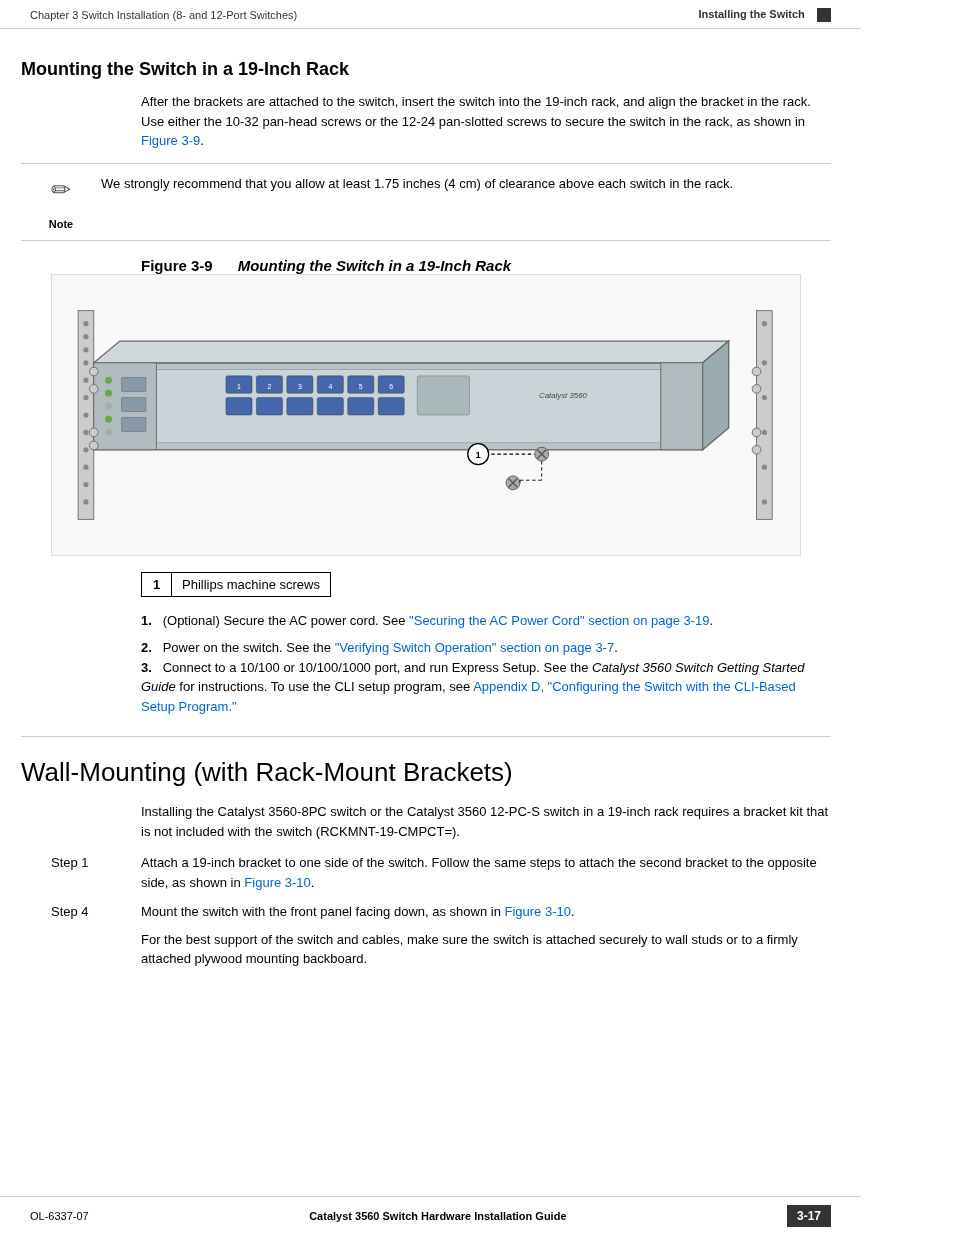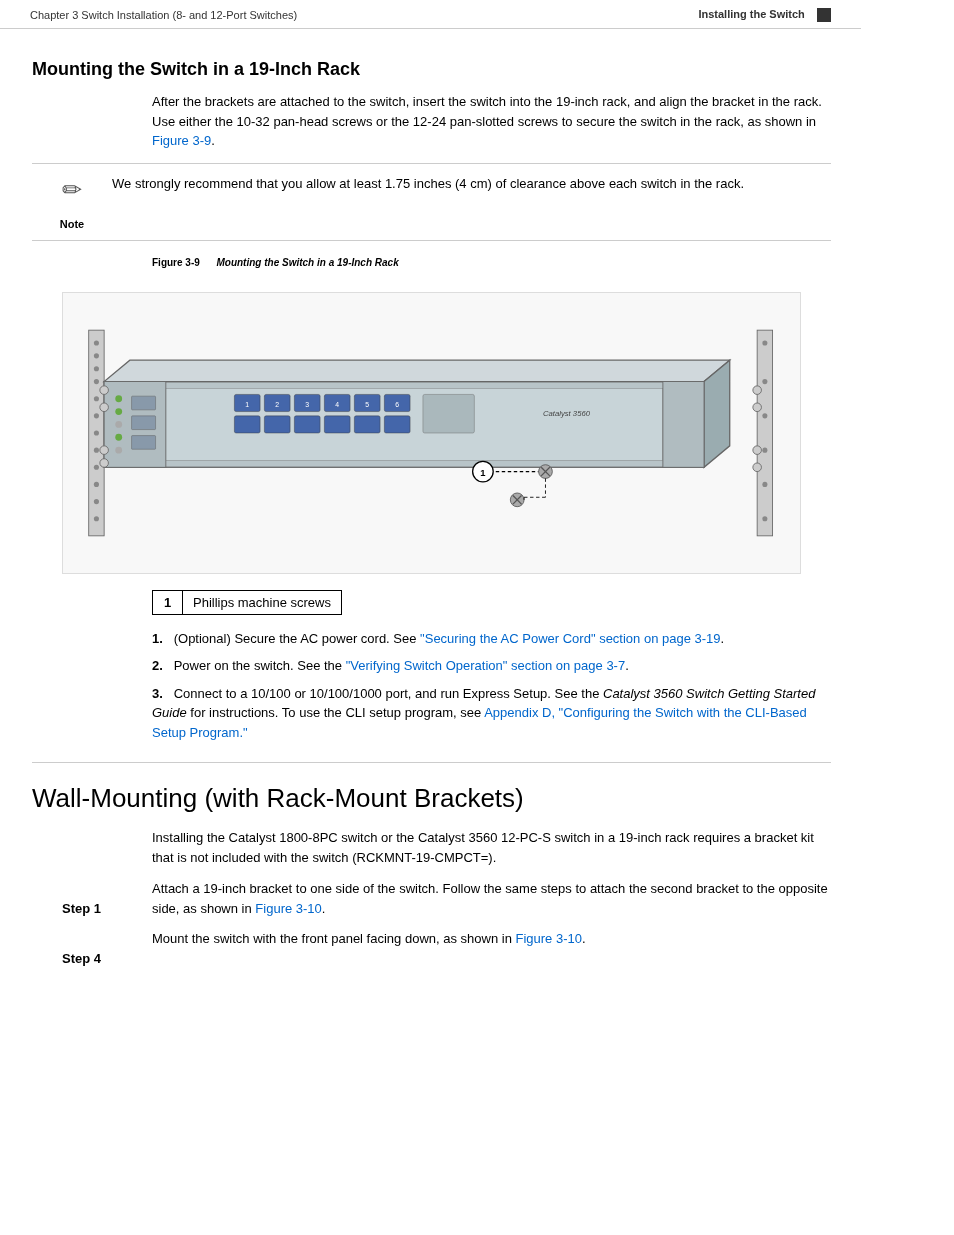--- a/index.html
+++ b/index.html
@@ -49,21 +49,21 @@
     .footer-right {
       background: #333;
       color: #fff;
       padding: 4px 10px;
       font-size: 12px;
       font-weight: bold;
     }
 
     
     .content {
-      padding: 20px 30px 60px 32px;
+      padding: 20px 30px 60px 21px;
     }
 
     
     .section-h2 {
       font-size: 18px;
       font-weight: bold;
       margin-bottom: 12px;
       margin-top: 10px;
     }
 
@@ -110,22 +110,22 @@
       flex: 1;
       line-height: 1.5;
       padding-right: 10px;
     }
 
     
     .figure-caption {
       margin-left: 120px;
       font-style: italic;
       font-weight: bold;
-      font-size: 10px;
-      margin-bottom: 24px;
+      font-size: 15px;
+      margin-bottom: 0;
     }
     .figure-caption-label {
       font-style: normal;
       font-weight: bold;
     }
 
     
     .figure-area {
       margin-left: 30px;
       margin-right: 30px;
@@ -169,23 +169,22 @@
 
     
     .step-row {
       display: flex;
       margin-left: 30px;
       margin-bottom: 10px;
       line-height: 1.5;
     }
     .step-label {
       width: 90px;
-      font-weight: bold;
+      font-weight: normal;
       flex-shrink: 0;
-      margin-top: 20px;
     }
     .step-content {
       flex: 1;
     }
 
     
     a, .link-text {
       color: #0066cc;
       text-decoration: none;
     }
@@ -345,46 +344,52 @@
       </tr>
     </tbody>
       </table>
 
 
     <div class="body-text" style="margin-left:120px;">
       <div style="margin-bottom:8px;">
         <span class="list-num">1.</span>&nbsp;&nbsp;
         <span>(Optional) Secure the AC power cord. See <a class="link-text">"Securing the AC Power Cord" section on page 3-19</a>.</span>
       </div>
-      <div style="margin-bottom:8px;">
+      <div style="">
         <span class="list-num">2.</span>&nbsp;&nbsp;
         <span>Power on the switch. See the <a class="link-text">"Verifying Switch Operation" section on page 3-7</a>.</span>
       </div>
       <div style="margin-bottom:8px;">
         <span class="list-num">3.</span>&nbsp;&nbsp;
         <span>Connect to a 10/100 or 10/100/1000 port, and run Express Setup. See the <em>Catalyst 3560 Switch Getting Started Guide</em> for instructions. To use the CLI setup program, see <a class="link-text">Appendix D, "Configuring the Switch with the CLI-Based Setup Program."</a></span>
       </div>
     </div>
 
     <hr class="divider">
 
     <h1 class="section-h1">Wall-Mounting (with Rack-Mount Brackets)</h1>
 
-    <div class="body-text">Installing the Catalyst 1800-8PC switch or the Catalyst 3560 12-PC-S switch in a 19-inch rack requires a bracket kit that is not included with the switch (RCKMNT-19-CMPCT=).</div>
+    <div class="body-text">Installing the Catalyst 3560-8PC switch or the Catalyst 3560 12-PC-S switch in a 19-inch rack requires a bracket kit that is not included with the switch (RCKMNT-19-CMPCT=).</div>
 
     <div class="step-row">
       <div class="step-label">Step 1</div>
       <div class="step-content">
         <span>Attach a 19-inch bracket to one side of the switch. Follow the same steps to attach the second bracket to the opposite side, as shown in <a class="link-text">Figure 3-10</a>.</span>
       </div>
     </div>
 
     <div class="step-row">
       <div class="step-label">Step 4</div>
       <div class="step-content">
         <div>Mount the switch with the front panel facing down, as shown in <a class="link-text">Figure 3-10</a>.</div>
+        <div style="margin-top:8px;">For the best support of the switch and cables, make sure the switch is attached securely to wall studs or to a firmly attached plywood mounting backboard.</div>
       </div>
     </div>
 
   </div>
 
+  <div class="footer-bar">
+    <span>OL-6337-07</span>
+    <span style="font-weight:bold; font-size:11px;">Catalyst 3560 Switch Hardware Installation Guide</span>
+    <span class="footer-right">3-17</span>
+  </div>
 
 </div>
 
 </body></html>

